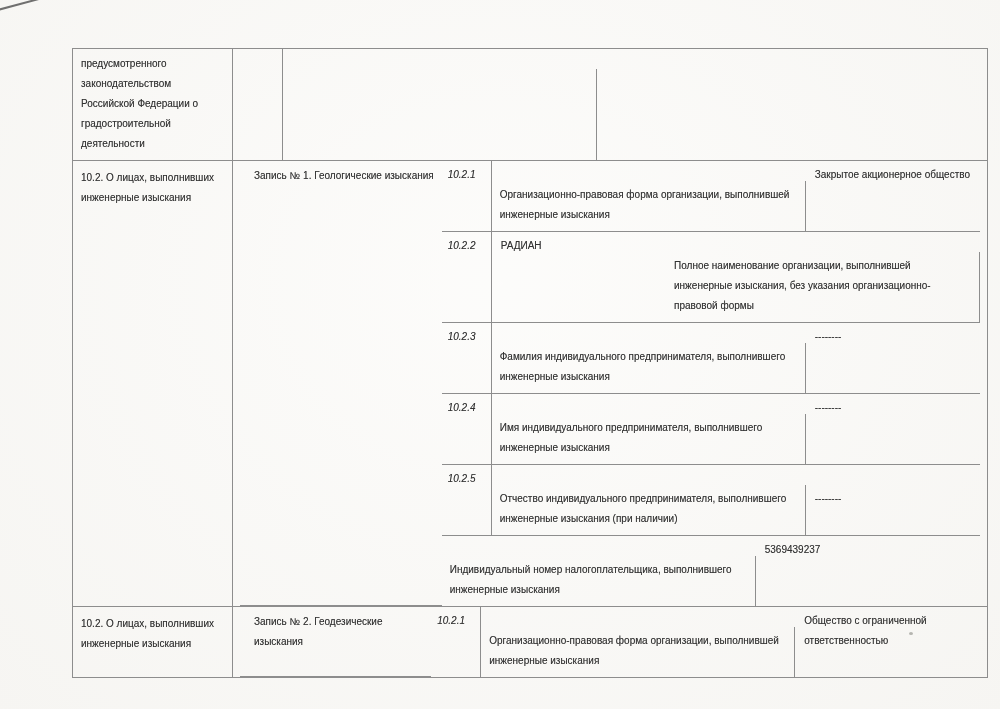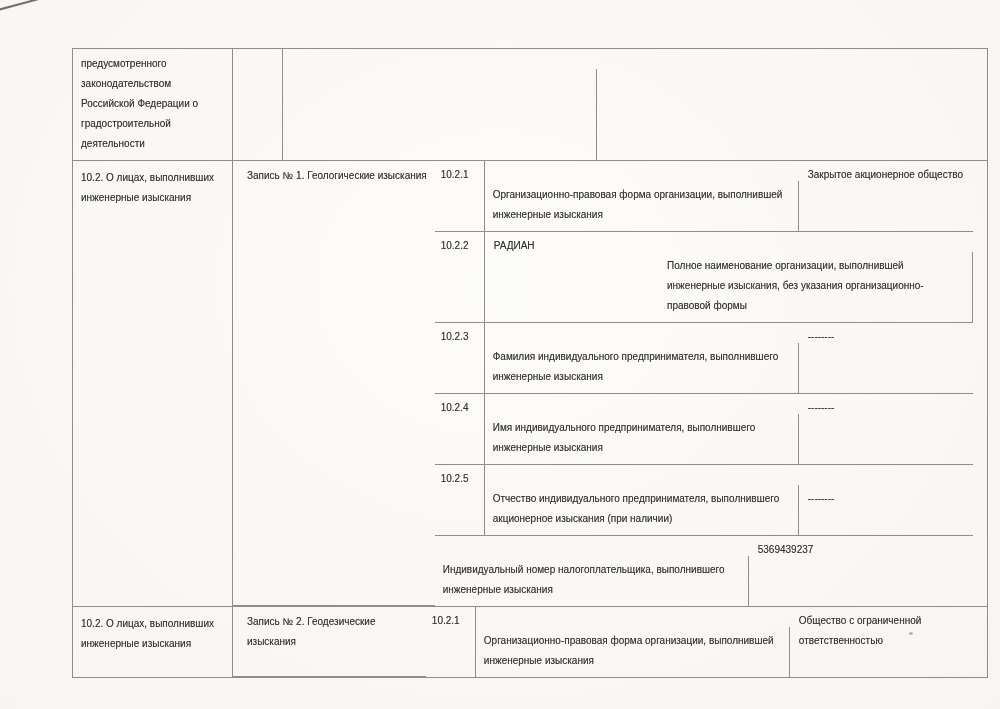--- a/index.html
+++ b/index.html
@@ -69,36 +69,38 @@
     width: 160px;
     flex: 0 0 160px;
     border-right: 1px solid var(--border);
     padding: 5px 6px 6px 8px;
   }
   .col-num {
     width: 50px;
     flex: 0 0 50px;
     border-right: 1px solid var(--border);
     padding: 4px 3px 4px 6px;
+    font-style: italic;
   }
   .col-desc {
     width: 314px;
     flex: 0 0 314px;
     border-right: 1px solid var(--border);
     padding: 4px 10px 6px 8px;
     margin-top: 20px;
   }
   .col-value {
     flex: 1 1 auto;
     padding: 4px 10px 6px 9px;
   }
 
   .section {
     display: flex;
     border-bottom: 1px solid var(--border);
+    gap: 7px;
   }
   .section:last-child { border-bottom: none; }
 
   .section-label { padding-top: 7px; }
 
   .section-body {
     flex: 1 1 auto;
     display: flex;
     flex-direction: row;
   }
@@ -158,21 +160,21 @@
   </div>
 
   <div class="record-row">
     <div class="cell col-num">10.2.4</div>
     <div class="cell col-desc">Имя индивидуального предпринимателя, выполнившего инженерные изыскания</div>
     <div class="cell col-value">--------</div>
   </div>
 
   <div class="record-row">
     <div class="cell col-num">10.2.5</div>
-    <div class="cell col-desc">Отчество индивидуального предпринимателя, выполнившего акционерное изыскания (при наличии)</div>
+    <div class="cell col-desc">Отчество индивидуального предпринимателя, выполнившего инженерные изыскания (при наличии)</div>
     <div class="cell col-value value-mid">--------</div>
   </div>
 
   <div class="record-row">
     <div class="cell col-desc">Индивидуальный номер налогоплательщика, выполнившего инженерные изыскания</div>
     <div class="cell col-value">5369439237</div>
   </div>
 </div>
     </div>
   </div>

